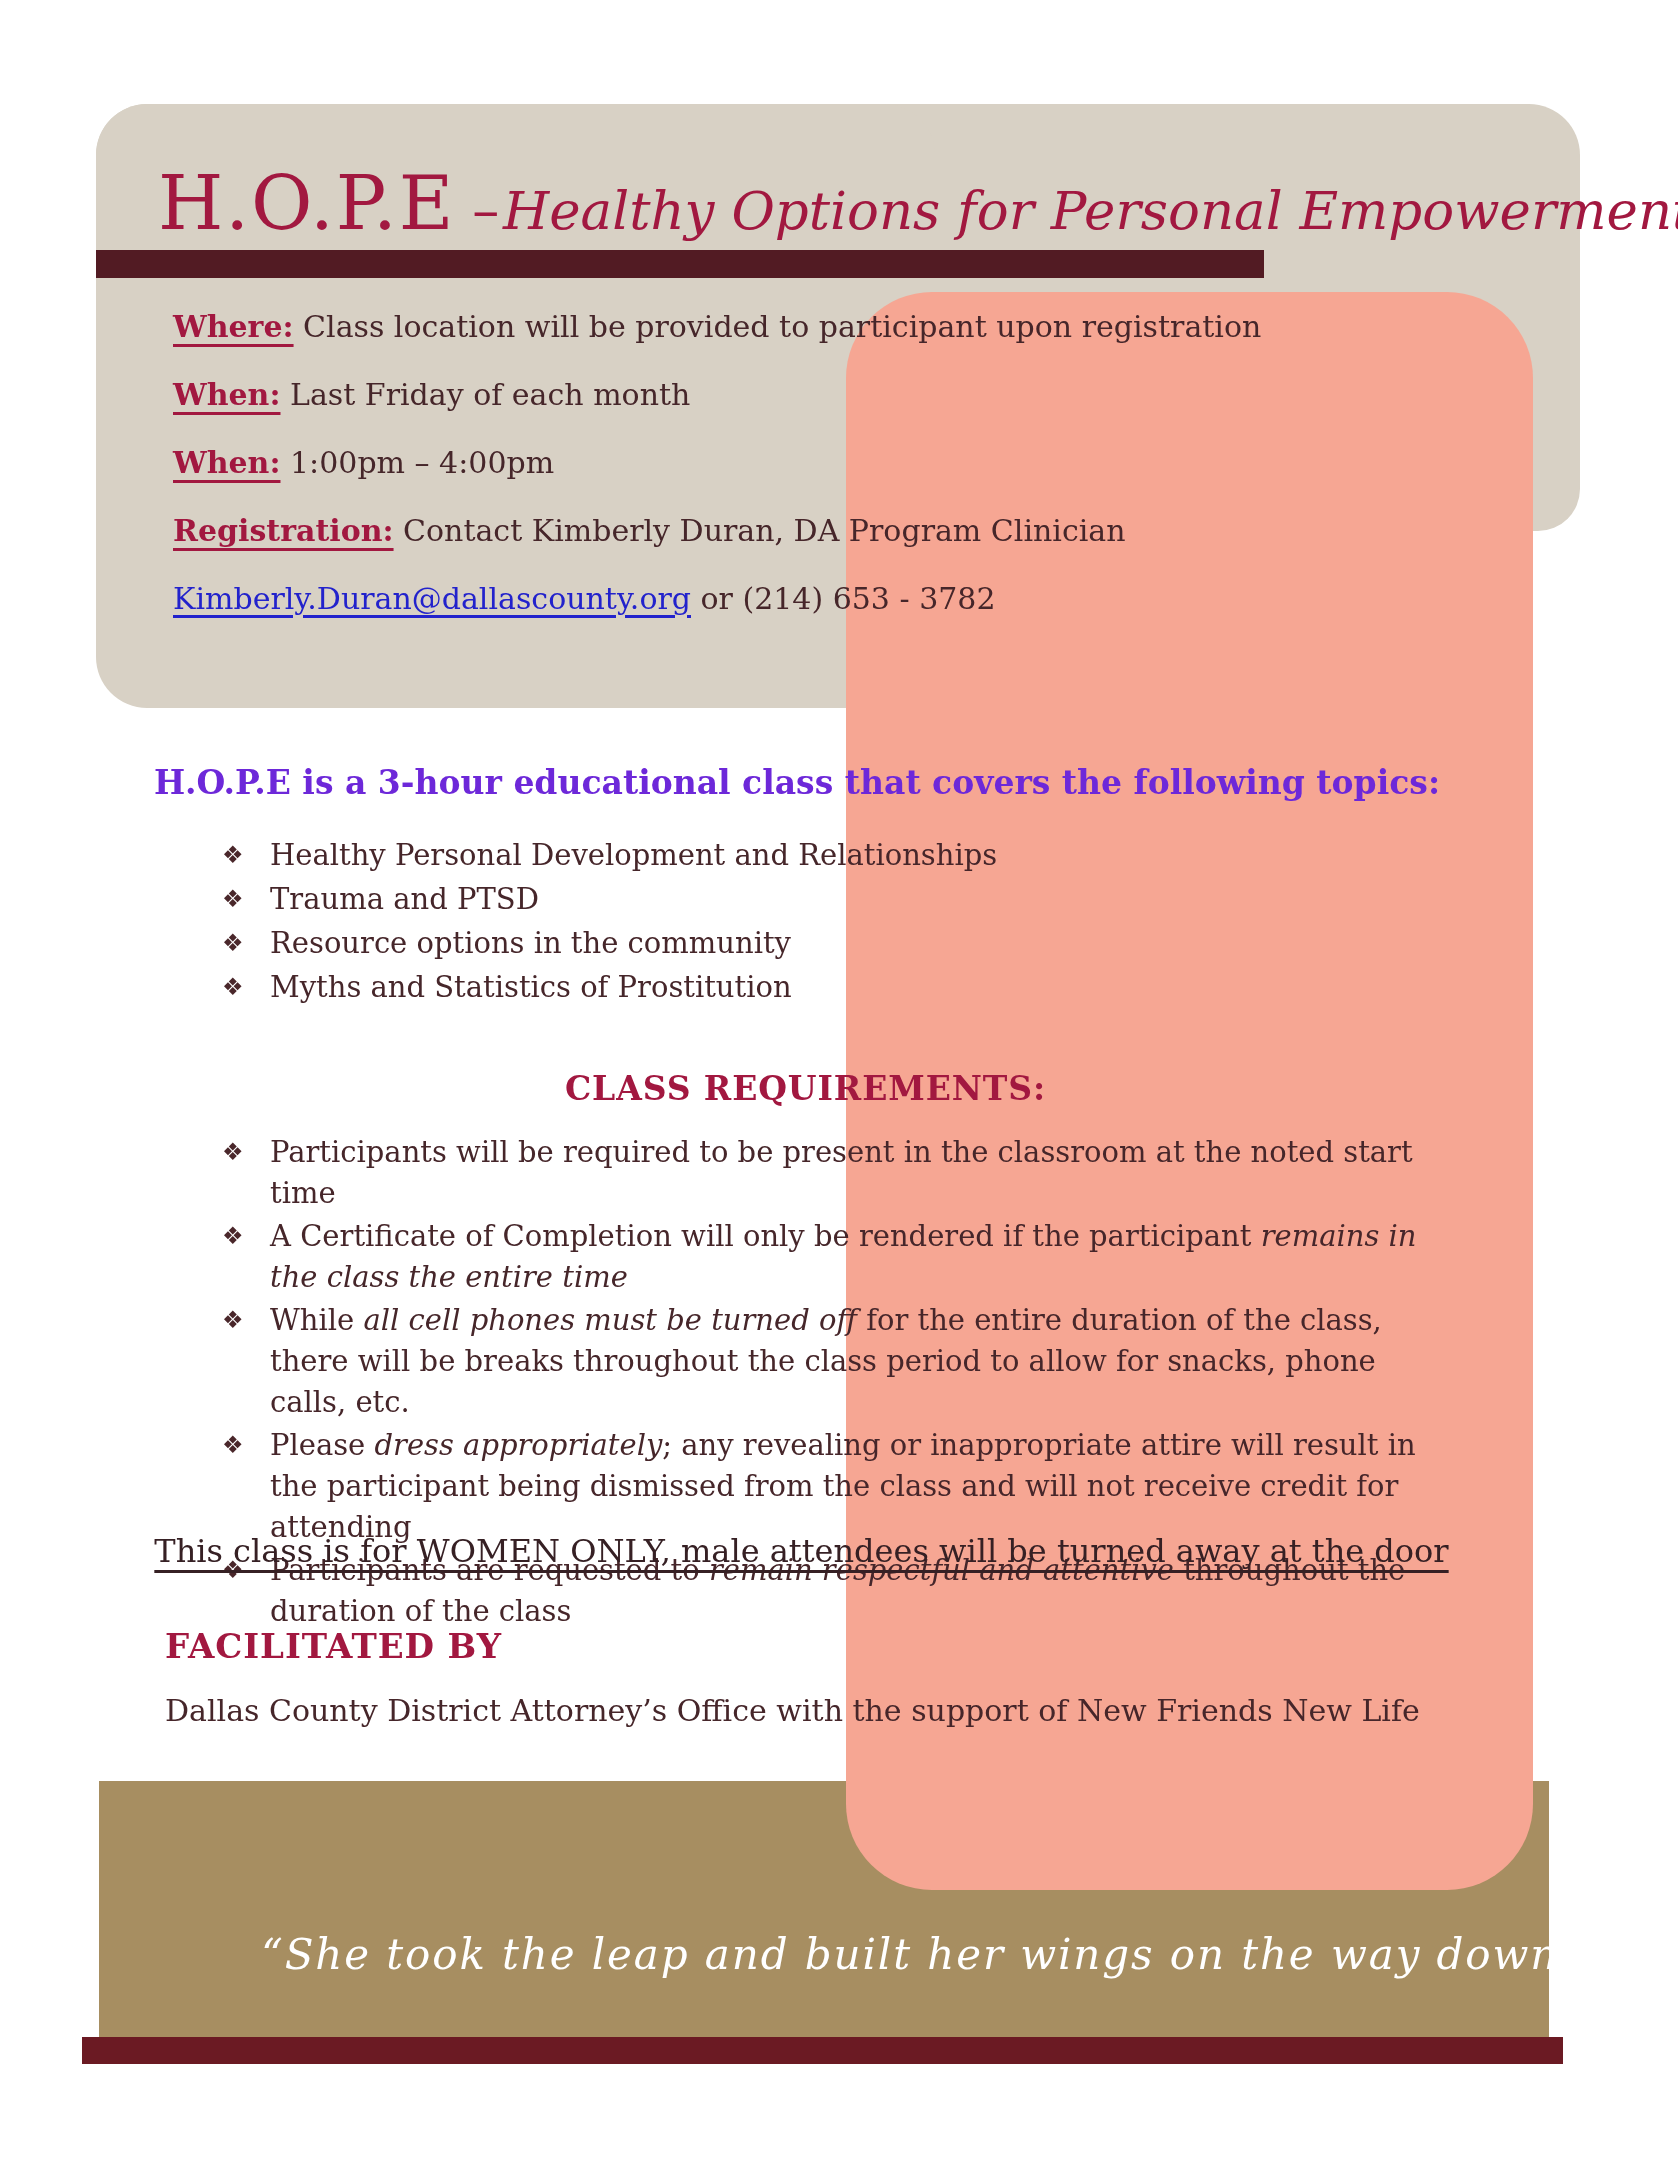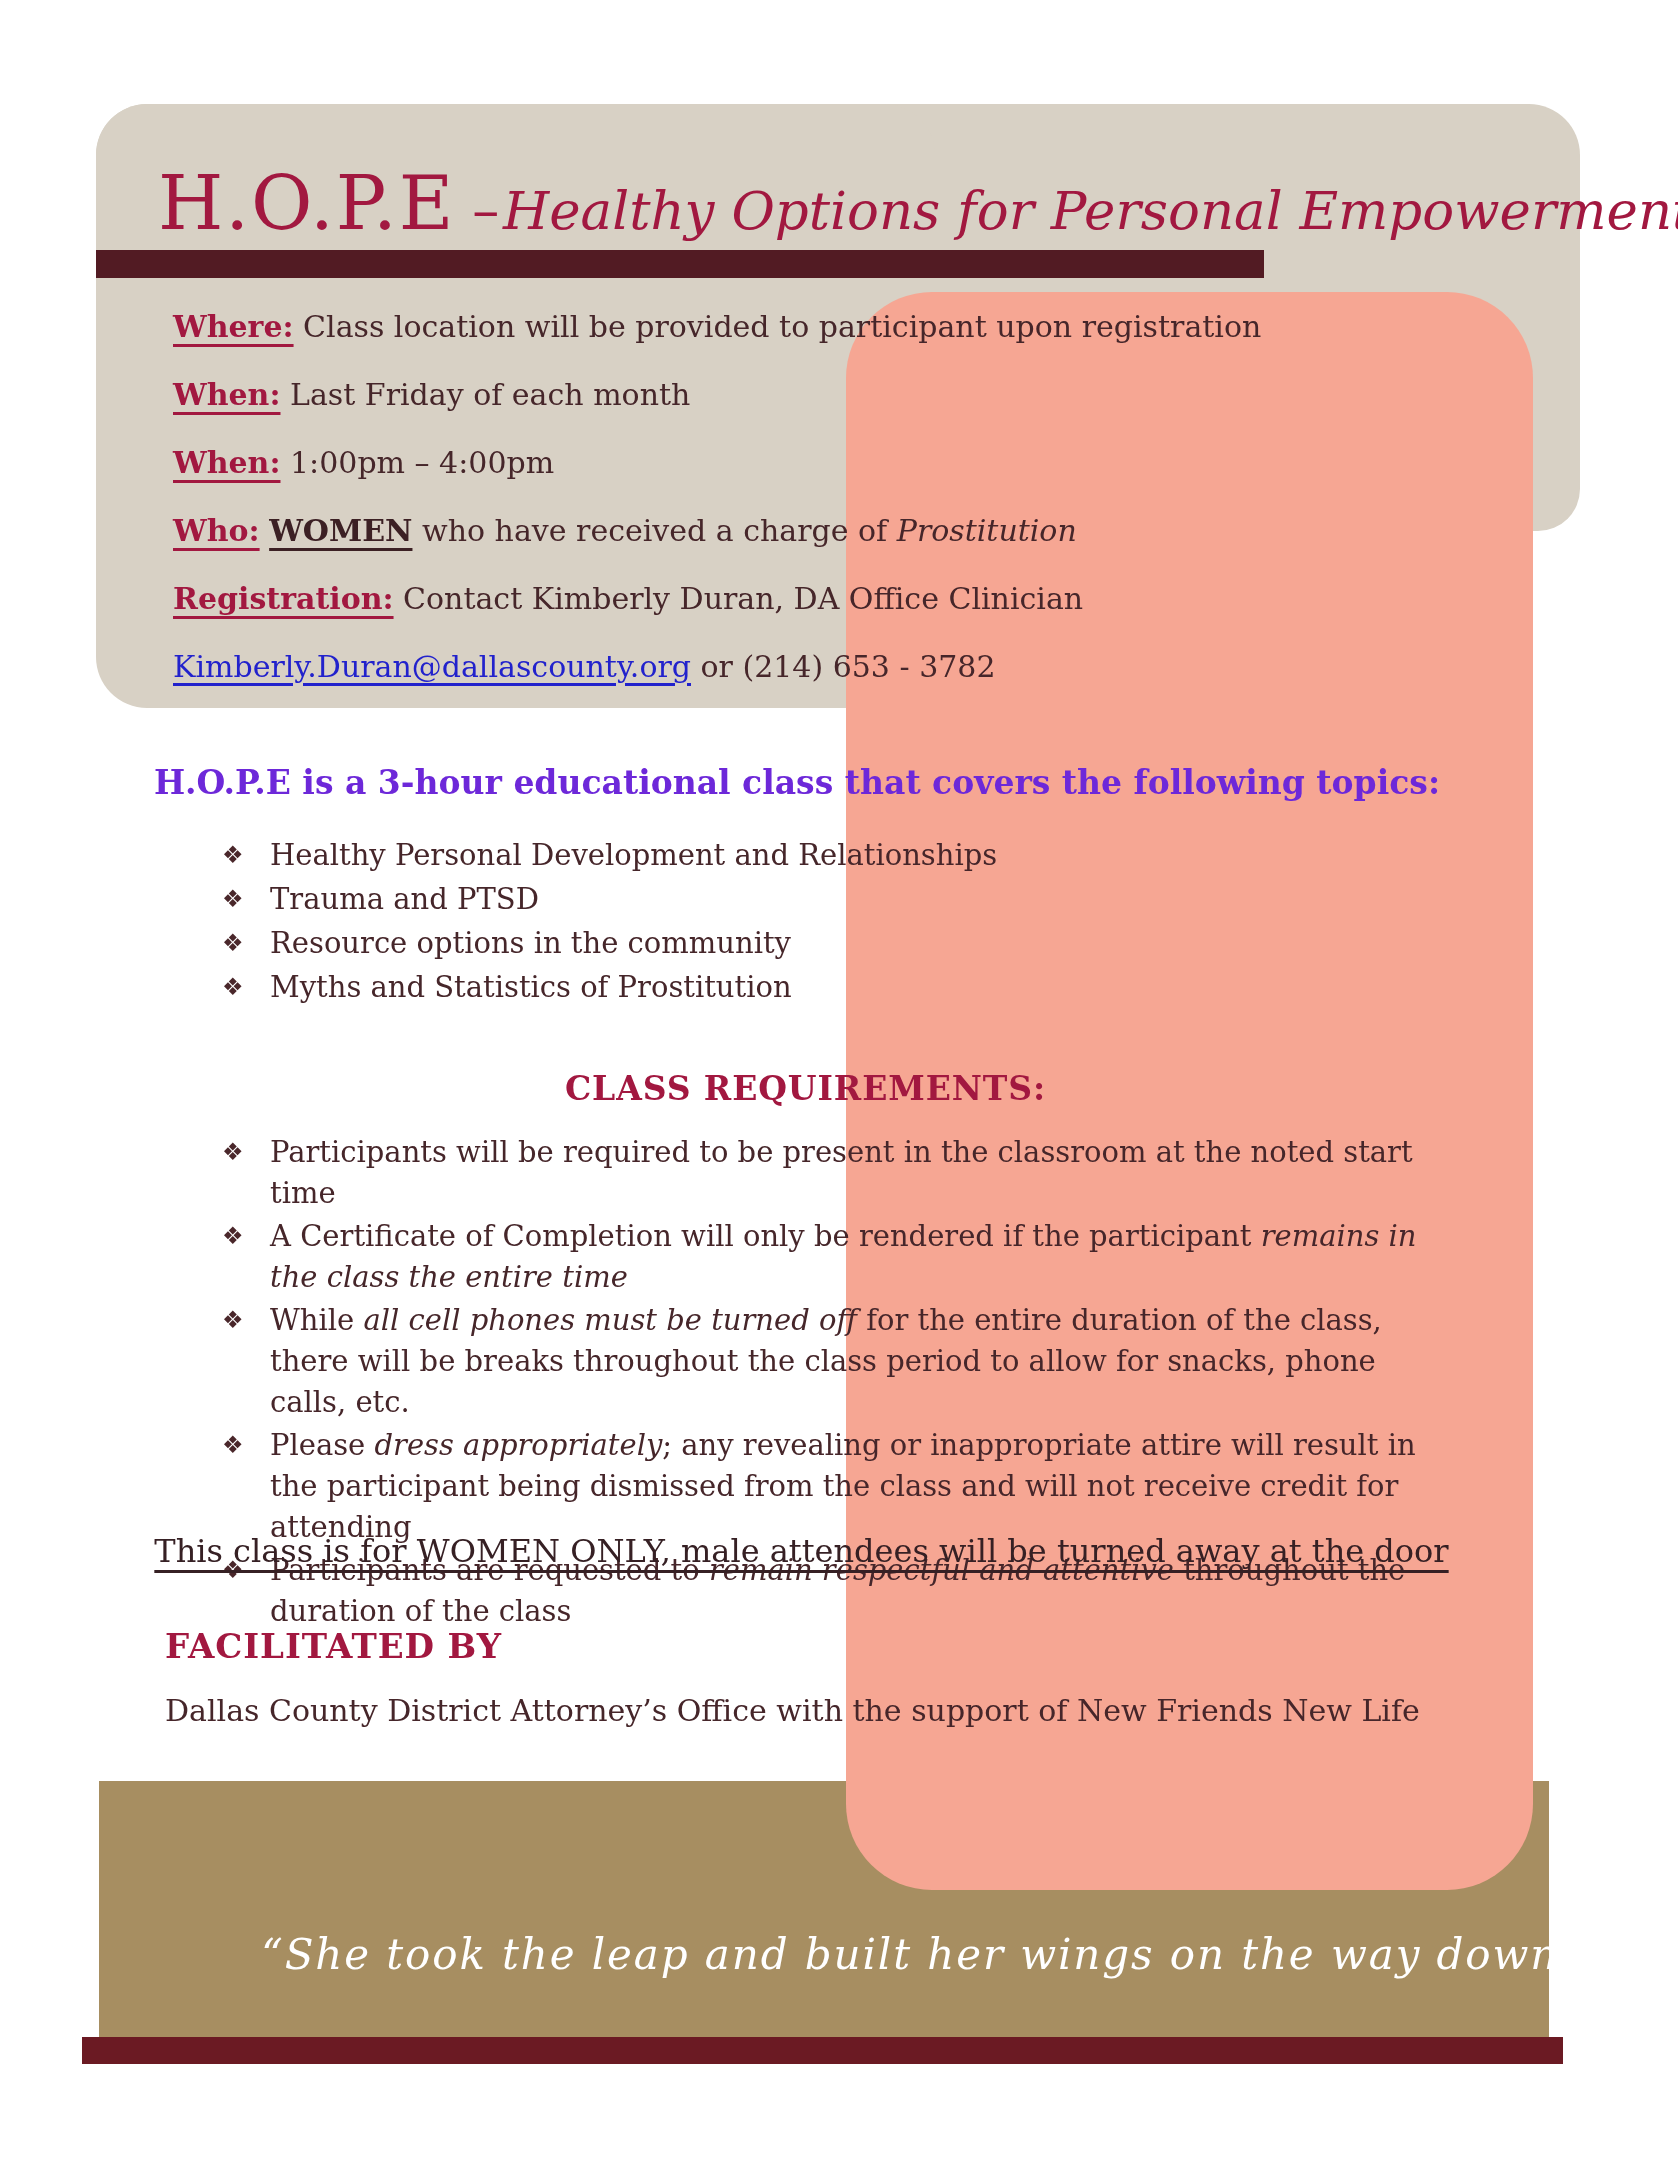--- a/index.html
+++ b/index.html
@@ -67,22 +67,21 @@
   <div class="abs bar-bottom"></div>
 
   <div class="abs txt title">
     <span class="acronym">H.O.P.E</span><span class="sep">–</span><span class="subtitle">Healthy Options for Personal Empowerment</span>
   </div>
 
   <div class="abs txt info">
       <div class="seg-line"><span class="seg seg-label">Where:</span><span class="seg seg-plain"> Class location will be provided to participant upon registration</span></div>
       <div class="seg-line"><span class="seg seg-label">When:</span><span class="seg seg-plain"> Last Friday of each month</span></div>
       <div class="seg-line"><span class="seg seg-label">When:</span><span class="seg seg-plain"> 1:00pm – 4:00pm</span></div>
-      <div class="seg-line"><span class="seg seg-label">Who:</span><span class="seg seg-plain"> </span><span class="seg seg-strong">WOMEN</span><span class="seg seg-plain"> who have received a charge of </span><span class="seg seg-italic">Prostitution</span></div>
-      <div class="seg-line"><span class="seg seg-label">Registration:</span><span class="seg seg-plain"> Contact Kimberly Duran, DA Office Clinician</span></div>
+      <div class="seg-line"><span class="seg seg-label">Registration:</span><span class="seg seg-plain"> Contact Kimberly Duran, DA Program Clinician</span></div>
       <div class="seg-line"><span class="seg seg-link">Kimberly.Duran@dallascounty.org</span><span class="seg seg-plain"> or (214) 653 - 3782</span></div>
     </div>
 
   <div class="abs txt topics-heading">H.O.P.E is a 3-hour educational class that covers the following topics:</div>
   <div class="abs txt topics">
       <div class="bullet-row">
         <span class="bullet-glyph">❖</span>
         <div class="bullet-body"><span class="seg-line"><span class="seg seg-plain">Healthy Personal Development and Relationships</span></span></div>
       </div>
       <div class="bullet-row">

